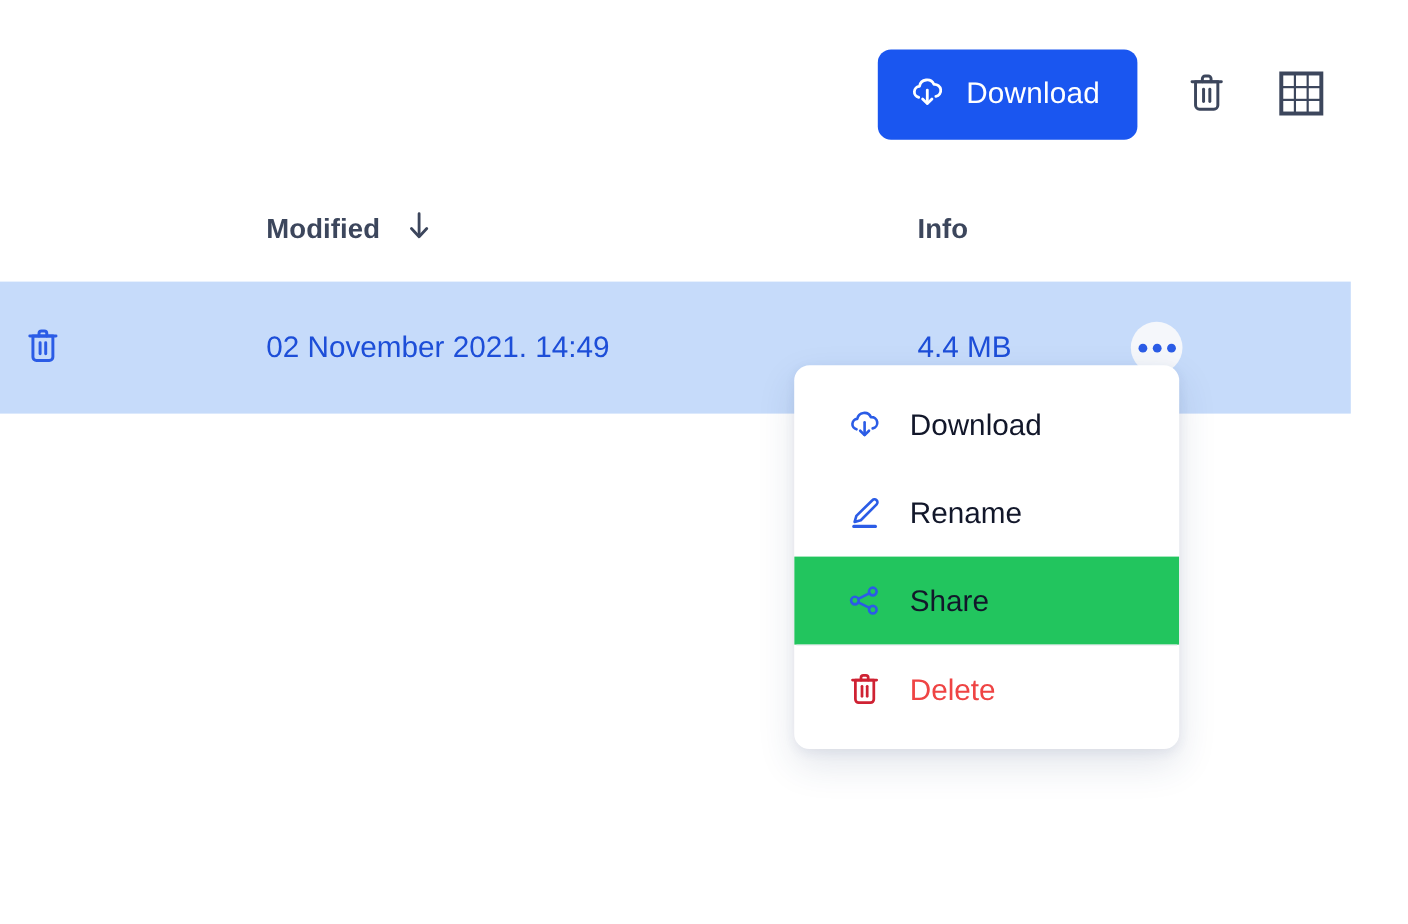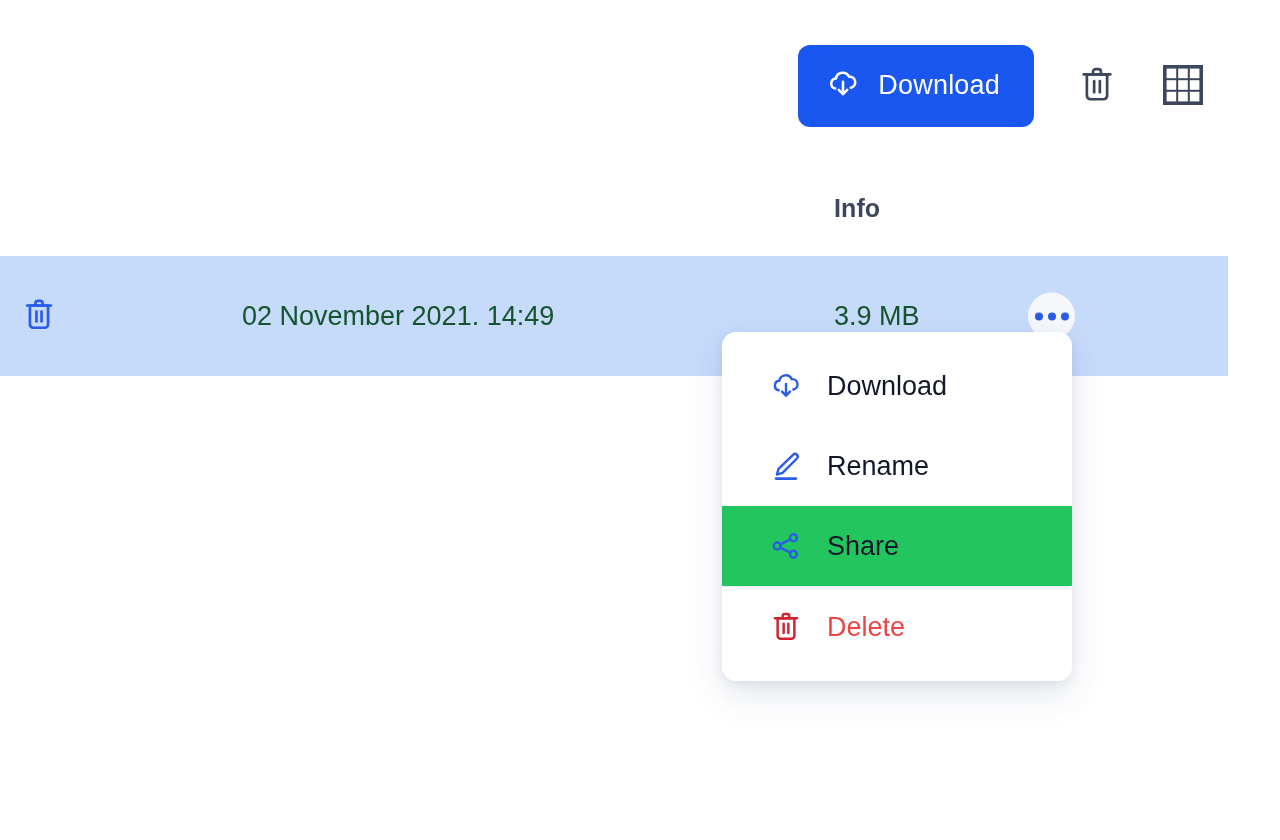--- a/index.html
+++ b/index.html
@@ -106,21 +106,21 @@
     display: flex;
     width: 34px;
     height: 38px;
     align-items: center;
     justify-content: center;
   }
   .cell {
     position: absolute;
     top: 50%;
     transform: translateY(-50%);
-    color: #14532d;
+    color: #1d4ed8;
     font-size: 27px;
     white-space: nowrap;
     line-height: 1;
   }
   .cell-modified { left: 242px; }
   .cell-size { left: 834px; }
 
   .more-btn {
     position: absolute;
     left: 1028px;
@@ -236,20 +236,29 @@
           <rect x="17.2" y="28.8" width="9.6" height="9.6"></rect>
           <rect x="28.8" y="28.8" width="9.6" height="9.6"></rect>
         </g>
       </svg>
     </span>
   </button>
 </div>
 
 <div class="col-headers">
 
+  <div class="hdr hdr-modified">
+    <span>Modified</span>
+    <span>
+      <svg width="26" height="30" viewBox="0 0 24 28" fill="none" stroke="#3c465c" stroke-width="2.4" stroke-linecap="round" stroke-linejoin="round">
+        <line x1="12" y1="4" x2="12" y2="23"></line>
+        <polyline points="5.5,16.5 12,23.5 18.5,16.5"></polyline>
+      </svg>
+    </span>
+  </div>
 
   <div class="hdr hdr-size">
     <span>Info</span>
   </div>
 
 </div>
 
 <div class="file-row">
 
   <button class="row-trash">
@@ -259,21 +268,21 @@
         <path d="M9.5 6.3V4.6a1.6 1.6 0 0 1 1.6-1.6h1.8a1.6 1.6 0 0 1 1.6 1.6v1.7"></path>
         <path d="M5.6 6.3h12.8v13.4a2.3 2.3 0 0 1-2.3 2.3H7.9a2.3 2.3 0 0 1-2.3-2.3V6.3z"></path>
         <line x1="10.2" y1="10.6" x2="10.2" y2="17.6"></line>
         <line x1="13.8" y1="10.6" x2="13.8" y2="17.6"></line>
       </svg>
     </span>
   </button>
 
   <div class="cell cell-modified">02 November 2021. 14:49</div>
 
-  <div class="cell cell-size">3.9 MB</div>
+  <div class="cell cell-size">4.4 MB</div>
 
   <button class="more-btn">
     <i></i>
     <i></i>
     <i></i>
   </button>
 </div>
 
 <div class="context-menu">
 

